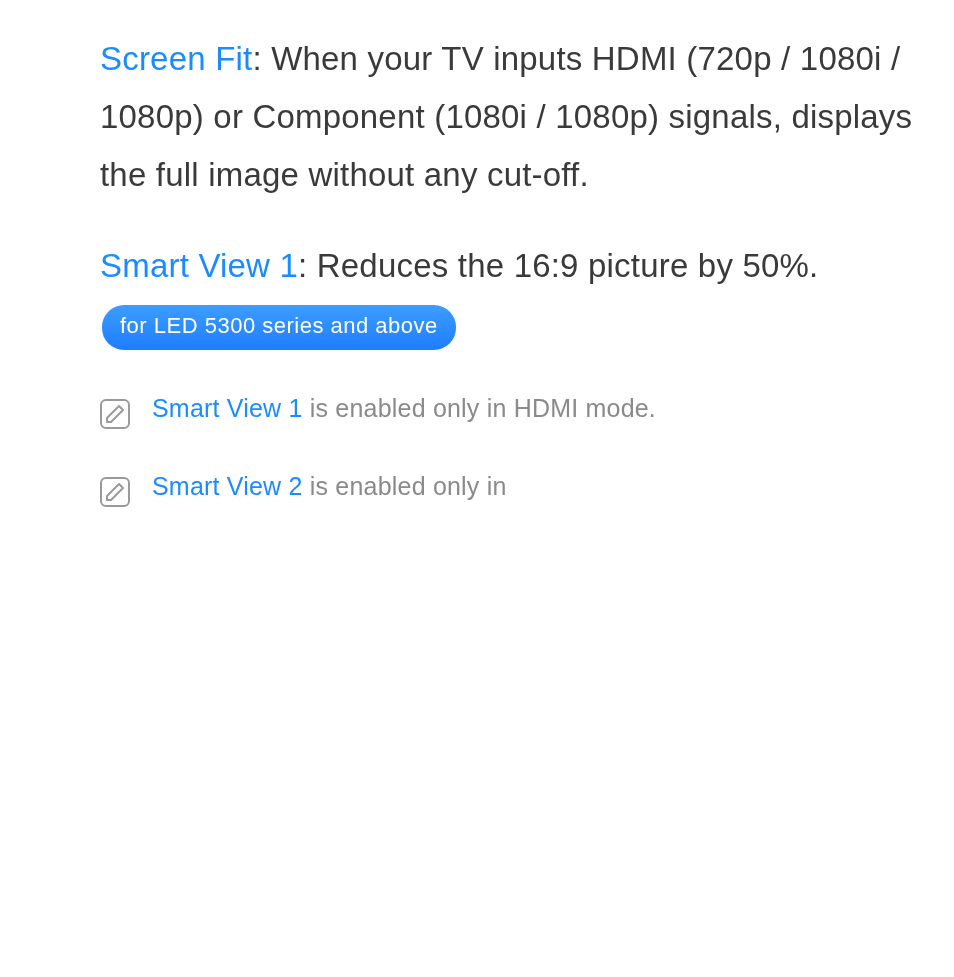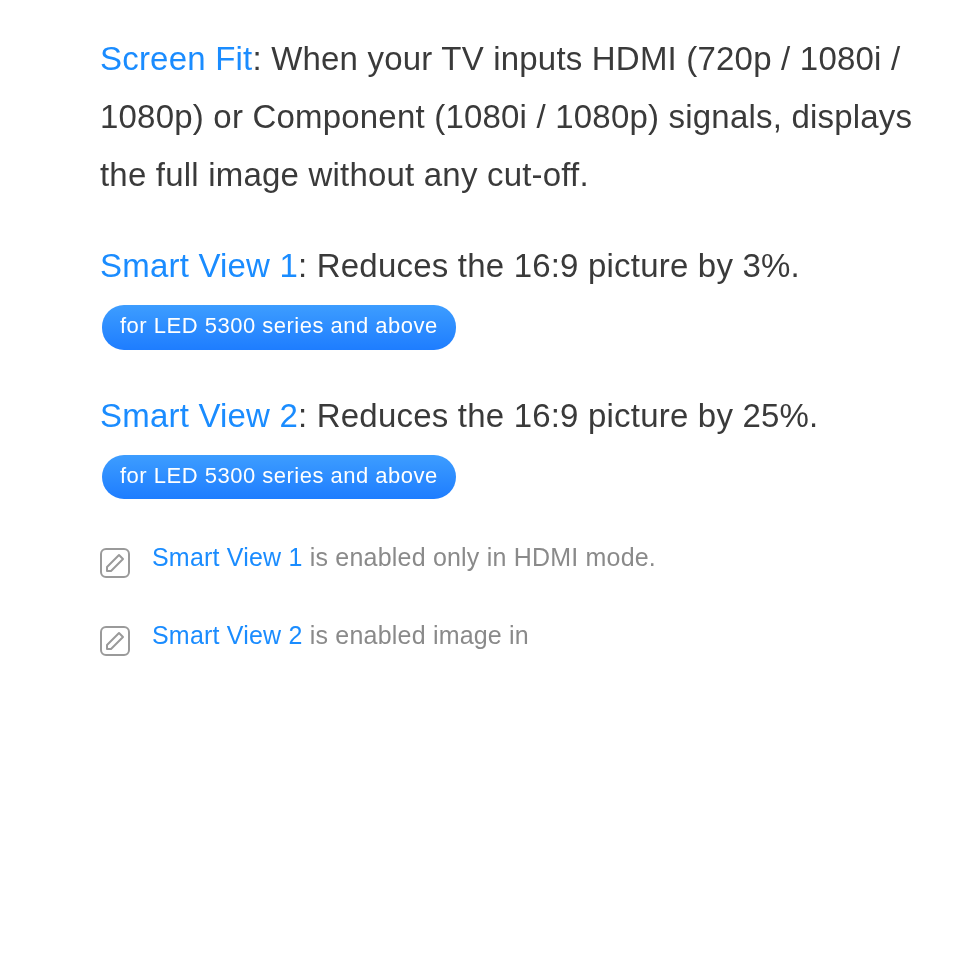--- a/index.html
+++ b/index.html
@@ -85,38 +85,35 @@
 </head>
 <body>
 
 <div class="page">
 
   <div class="entry">
     <span class="term">Screen Fit</span><span class="body-text">: When your TV inputs HDMI (720p / 1080i / 1080p) or Component (1080i / 1080p) signals, displays the full image without any cut-off.</span>
   </div>
 
   <div class="entry">
-    <span class="term">Smart View 1</span><span class="body-text">: Reduces the 16:9 picture by 3%. </span><span class="badge">for LED 5300 series and above</span>
+    <span class="term">Smart View 1</span><span class="body-text">: Reduces the 16:9 picture by 50%. </span><span class="badge">for LED 5300 series and above</span>
   </div>
 
-  <div class="entry">
-    <span class="term">Smart View 2</span><span class="body-text">: Reduces the 16:9 picture by 25%. </span><span class="badge">for LED 5300 series and above</span>
-  </div>
 
   <div class="note">
     <span class="note-icon">
       <svg viewBox="0 0 20 20">
           <path d="M2 14 L14 2 L18 6 L6 18 L2 18 Z" fill="none" stroke="#9a9a9a" stroke-width="2" stroke-linejoin="round"></path>
         </svg>
     </span>
     <span class="term">Smart View 1</span><span> is enabled only in HDMI mode.</span>
   </div>
 
   <div class="note">
     <span class="note-icon">
       <svg viewBox="0 0 20 20">
           <path d="M2 14 L14 2 L18 6 L6 18 L2 18 Z" fill="none" stroke="#9a9a9a" stroke-width="2" stroke-linejoin="round"></path>
         </svg>
     </span>
-    <span class="term">Smart View 2</span><span> is enabled image in</span>
+    <span class="term">Smart View 2</span><span> is enabled only in</span>
   </div>
 
 </div>
 
 </body></html>

